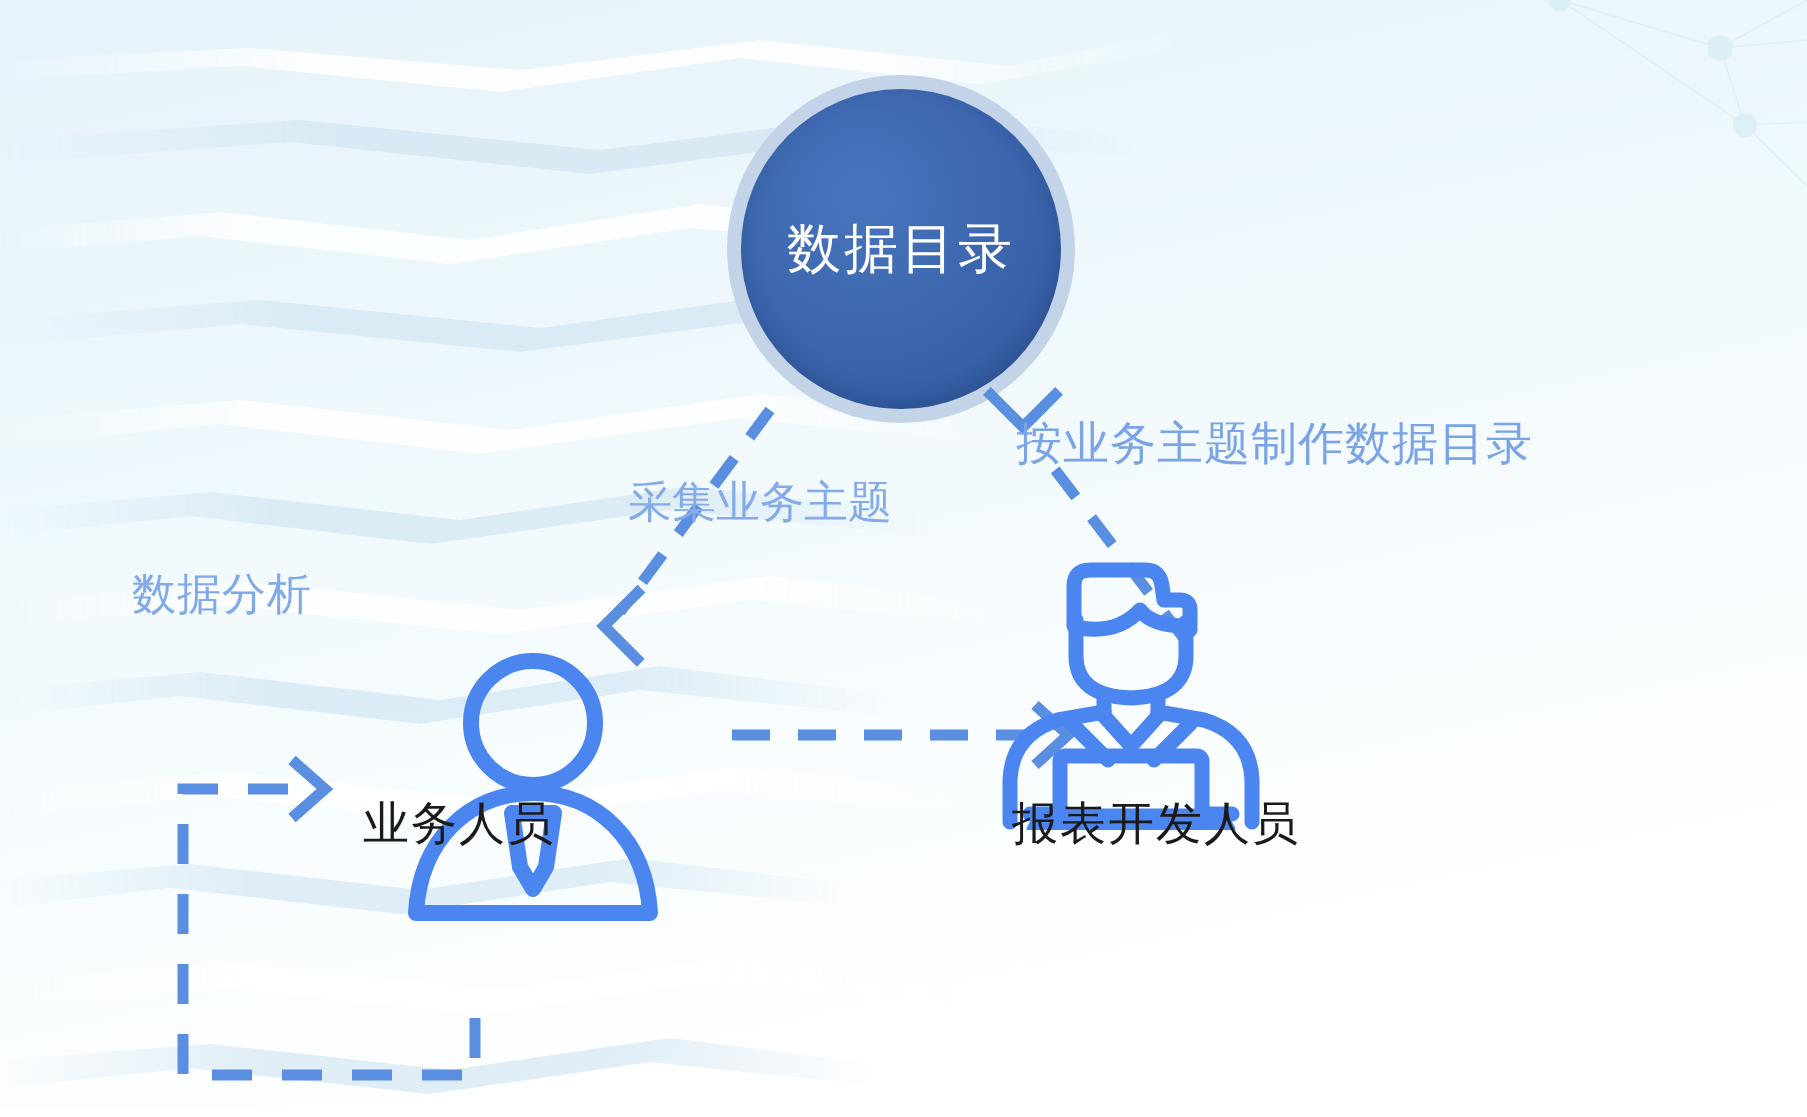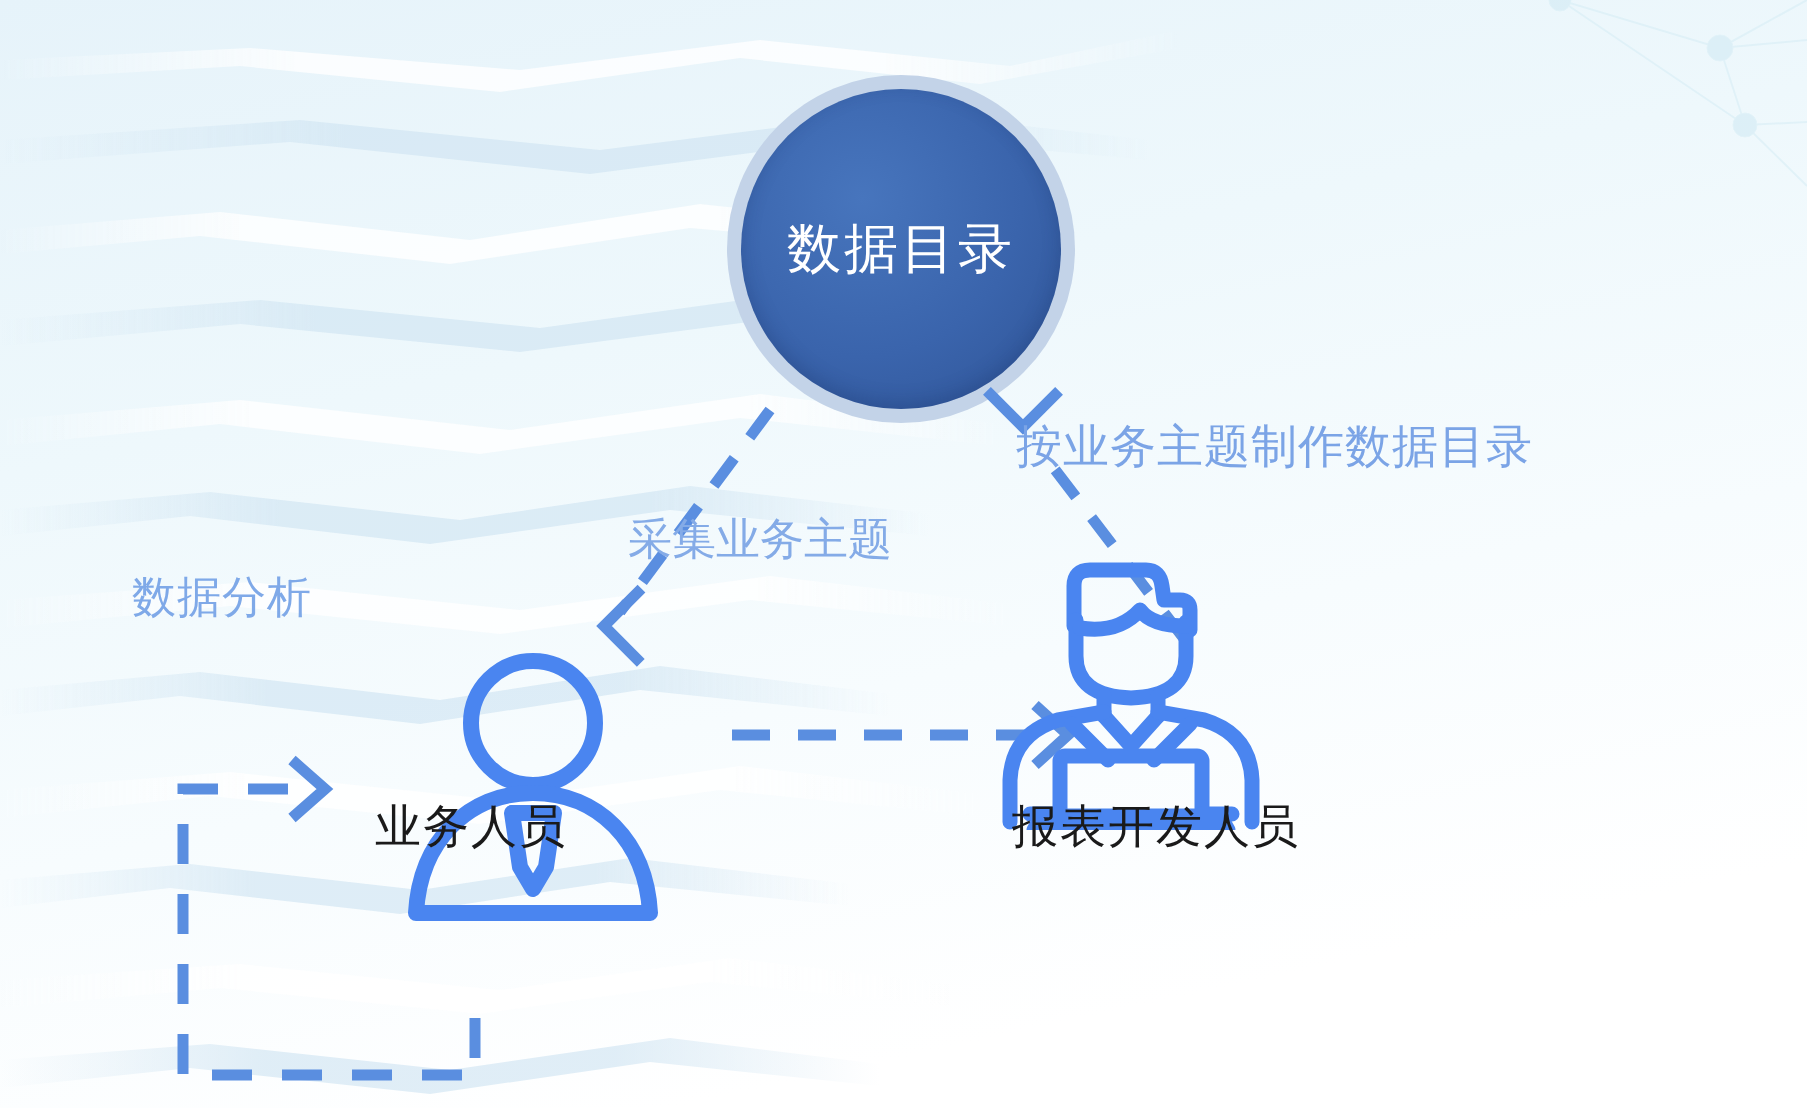--- a/index.html
+++ b/index.html
@@ -5,21 +5,21 @@
   html, body {
     margin: 0;
     padding: 0;
     background: #ffffff;
   }
   #stage {
     position: relative;
     width: 1807px;
     height: 1108px;
     overflow: hidden;
-    font-family: Liberation Serif, serif;
+    font-family: Liberation Mono, monospace;
     background: #eef7fb;
   }
   .layer {
     position: absolute;
     top: 0; left: 0;
     width: 1807px;
     height: 1117px;
   }
   .label {
     position: absolute;
@@ -190,23 +190,23 @@
       <rect x="60" y="208" width="142" height="88" rx="5"></rect>
 
       <path d="M 42 268 L 220 268 L 228 282 L 34 282 Z"></path>
       <path d="M 30 266 L 60 266 M 202 266 L 232 266"></path>
     </g>
   </svg>
 
 
   <div class="label lbl-blue-strong" style="left:1016px; top:400px;">按业务主题制作数据目录</div>
 
-  <div class="label lbl-two-line" style="left:628px; top:509px;">
+  <div class="label lbl-two-line" style="left:628px; top:474px;">
     <div>采集业务主题</div>
   </div>
 
   <div class="label lbl-blue" style="left:132px; top:572px;">数据分析</div>
 
-  <div class="label lbl-black" style="left:363px; top:800px;margin-left:12px;">业务人员</div>
+  <div class="label lbl-black" style="left:363px; top:800px;">业务人员</div>
 
   <div class="label lbl-black" style="left:1012px; top:800px;">报表开发人员</div>
 
 </div>
 
 </body></html>

